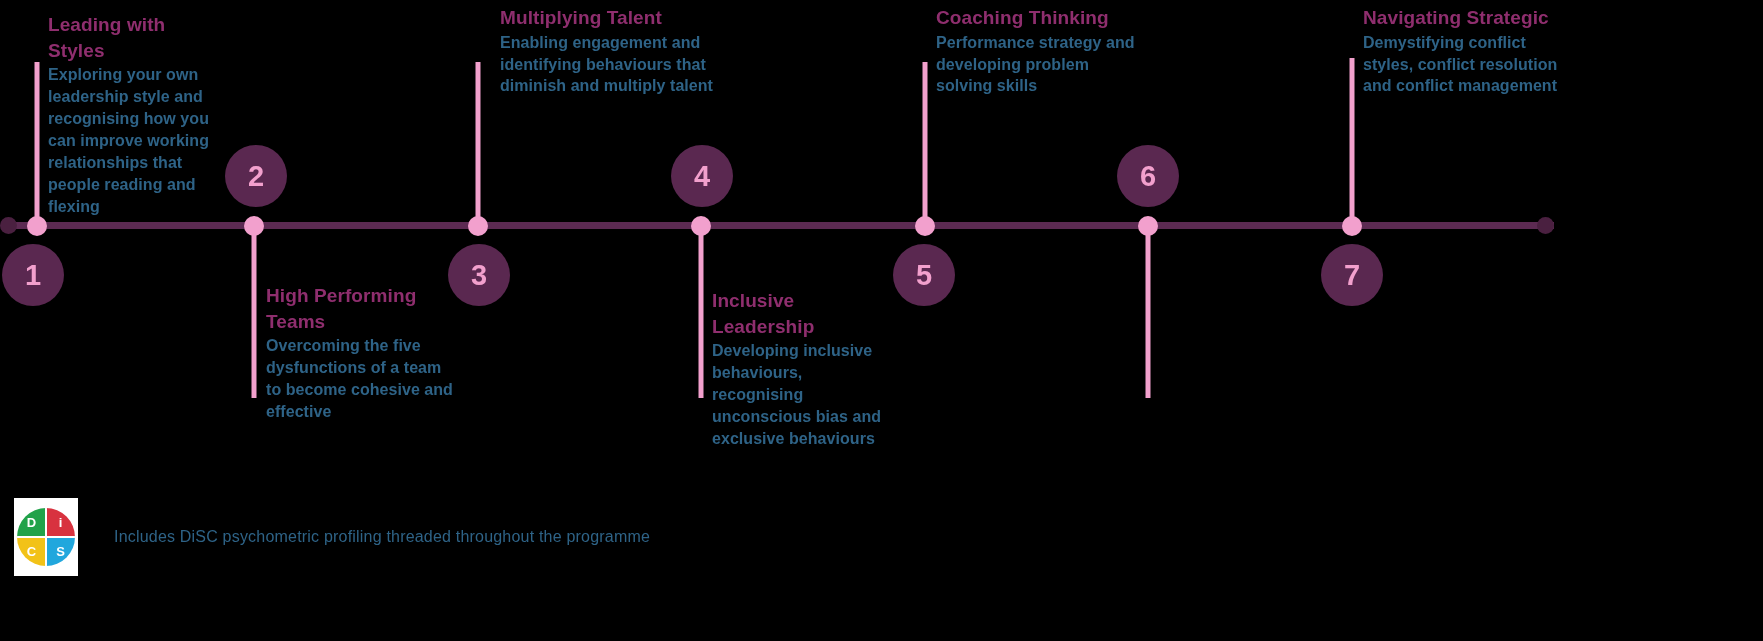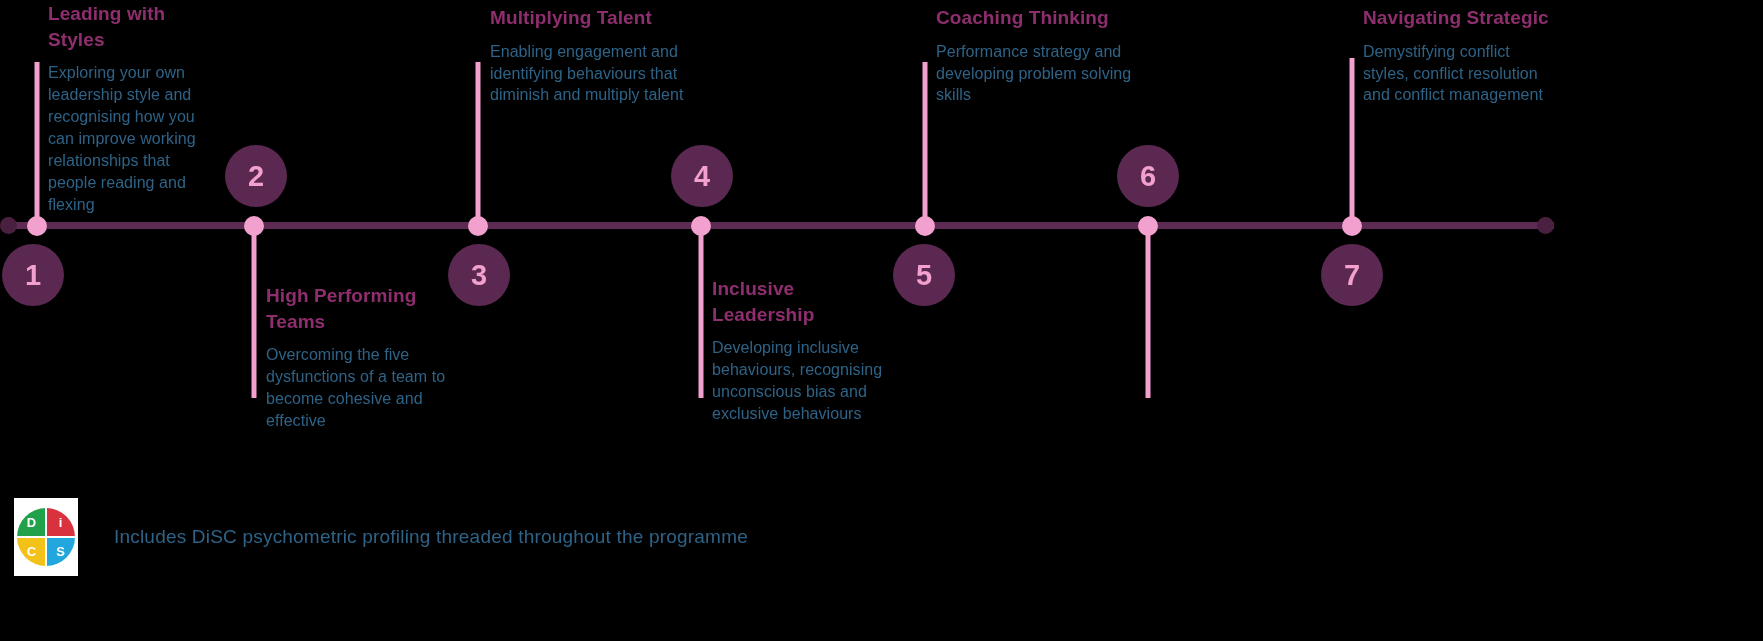--- a/index.html
+++ b/index.html
@@ -80,22 +80,23 @@
     color: #8f2e6e;
     font-size: 19px;
     font-weight: bold;
     line-height: 1.35;
     letter-spacing: 0.1px;
   }
   .block .desc {
     color: #2e6387;
     font-size: 16px;
     line-height: 1.37;
-    margin-top: 10px;
+    margin-top: 1px;
     letter-spacing: 0.05px;
+    font-weight: bold;
   }
 
   
   #footer {
     position: absolute;
     left: 14px;
     top: 498px;
     display: flex;
     align-items: center;
   }
@@ -133,63 +134,63 @@
   .wheel-vline, .wheel-hline {
     position: absolute;
     background: #ffffff;
     z-index: 2;
   }
   .wheel-vline { left: 50%; top: 0; width: 2px; height: 100%; margin-left: -1px; }
   .wheel-hline { top: 50%; left: 0; height: 2px; width: 100%; margin-top: -1px; }
 
   #footer-text {
     color: #2e6387;
-    font-size: 19px;
+    font-size: 16px;
     margin-left: 36px;
     white-space: nowrap;
     letter-spacing: 0.2px;
   }
 </style>
 </head>
 <body>
 
 <div id="stage">
 
   <div class="axis-line"></div>
   <div class="endcap left"></div>
   <div class="endcap right"></div>
 
   <div class="stem" style="left:37px; top:62px; height:164px;"></div>
   <div class="node-dot" style="left:37px; top:226px;"></div>
   <div class="num-circle" style="left:33px; top:275px;">1</div>
-  <div class="block" style="left:48px; top:1px; width:165px;">
+  <div class="block" style="left:48px; top:12px; width:165px;">
     <div class="title">Leading with Styles</div>
     <div class="desc">Exploring your own leadership style and recognising how you can improve working relationships that people reading and flexing</div>
   </div>
 
   <div class="stem" style="left:254px; top:226px; height:172px;"></div>
   <div class="node-dot" style="left:254px; top:226px;"></div>
   <div class="num-circle" style="left:256px; top:176px;">2</div>
   <div class="block" style="left:266px; top:283px; width:190px;">
     <div class="title">High Performing Teams</div>
     <div class="desc">Overcoming the five dysfunctions of a team to become cohesive and effective</div>
   </div>
 
   <div class="stem" style="left:478px; top:62px; height:164px;"></div>
   <div class="node-dot" style="left:478px; top:226px;"></div>
   <div class="num-circle" style="left:479px; top:275px;">3</div>
-  <div class="block" style="left:490px; top:5px; width:215px;">
+  <div class="block" style="left:500px; top:5px; width:215px;">
     <div class="title">Multiplying Talent</div>
     <div class="desc">Enabling engagement and identifying behaviours that diminish and multiply talent</div>
   </div>
 
   <div class="stem" style="left:701px; top:226px; height:172px;"></div>
   <div class="node-dot" style="left:701px; top:226px;"></div>
   <div class="num-circle" style="left:702px; top:176px;">4</div>
-  <div class="block" style="left:712px; top:276px; width:185px;">
+  <div class="block" style="left:712px; top:288px; width:185px;">
     <div class="title">Inclusive Leadership</div>
     <div class="desc">Developing inclusive behaviours, recognising unconscious bias and exclusive behaviours</div>
   </div>
 
   <div class="stem" style="left:925px; top:62px; height:164px;"></div>
   <div class="node-dot" style="left:925px; top:226px;"></div>
   <div class="num-circle" style="left:924px; top:275px;">5</div>
   <div class="block" style="left:936px; top:5px; width:205px;">
     <div class="title">Coaching Thinking</div>
     <div class="desc">Performance strategy and developing problem solving skills</div>

